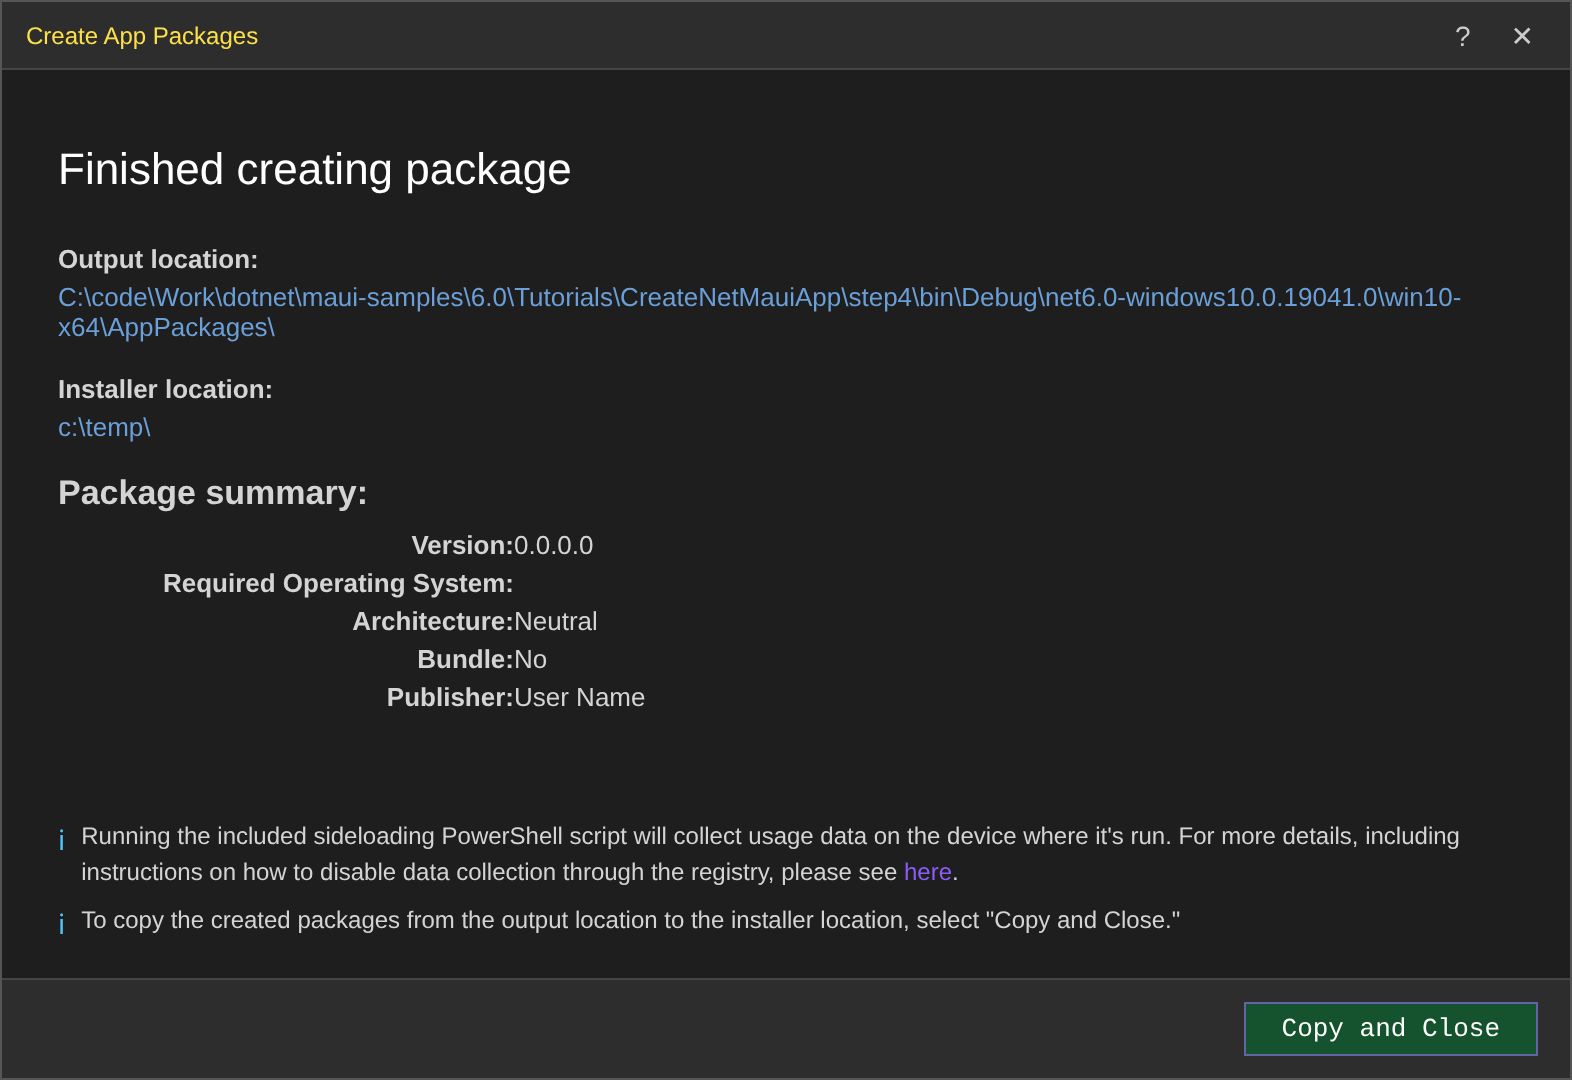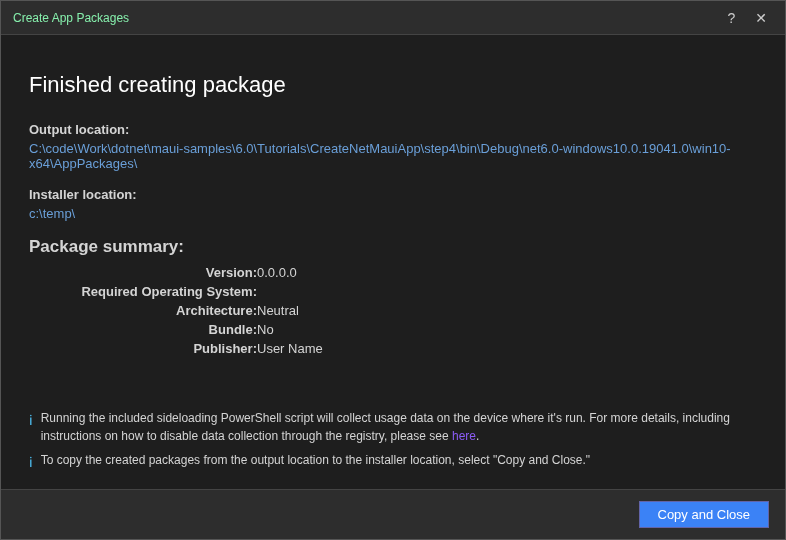--- a/index.html
+++ b/index.html
@@ -34,21 +34,21 @@
       align-items: center;
       justify-content: space-between;
       padding: 6px 12px;
       border-bottom: 1px solid #444;
       height: 34px;
       flex-shrink: 0;
     }
 
     .title-bar-text {
       font-size: 12px;
-      color: #86efac;
+      color: #fde047;
     }
 
     .title-bar-controls {
       display: flex;
       gap: 8px;
       align-items: center;
     }
 
     .title-bar-btn {
       background: none;
@@ -162,23 +162,24 @@
 
     .footer-btn {
       padding: 5px 18px;
       font-size: 13px;
       cursor: pointer;
       border: 1px solid #666;
       font-family: 'Segoe UI', Arial, sans-serif;
     }
 
     .footer-btn-primary {
-      background: #3b82f6;
+      background: #14532d;
       color: #ffffff;
       border-color: #6264a7;
+      font-family: Liberation Mono, monospace;
     }
 
     .footer-btn-secondary {
       background: #3c3c3c;
       color: #d4d4d4;
       border-color: #666;
     }
   </style>
 </head>
 <body>

